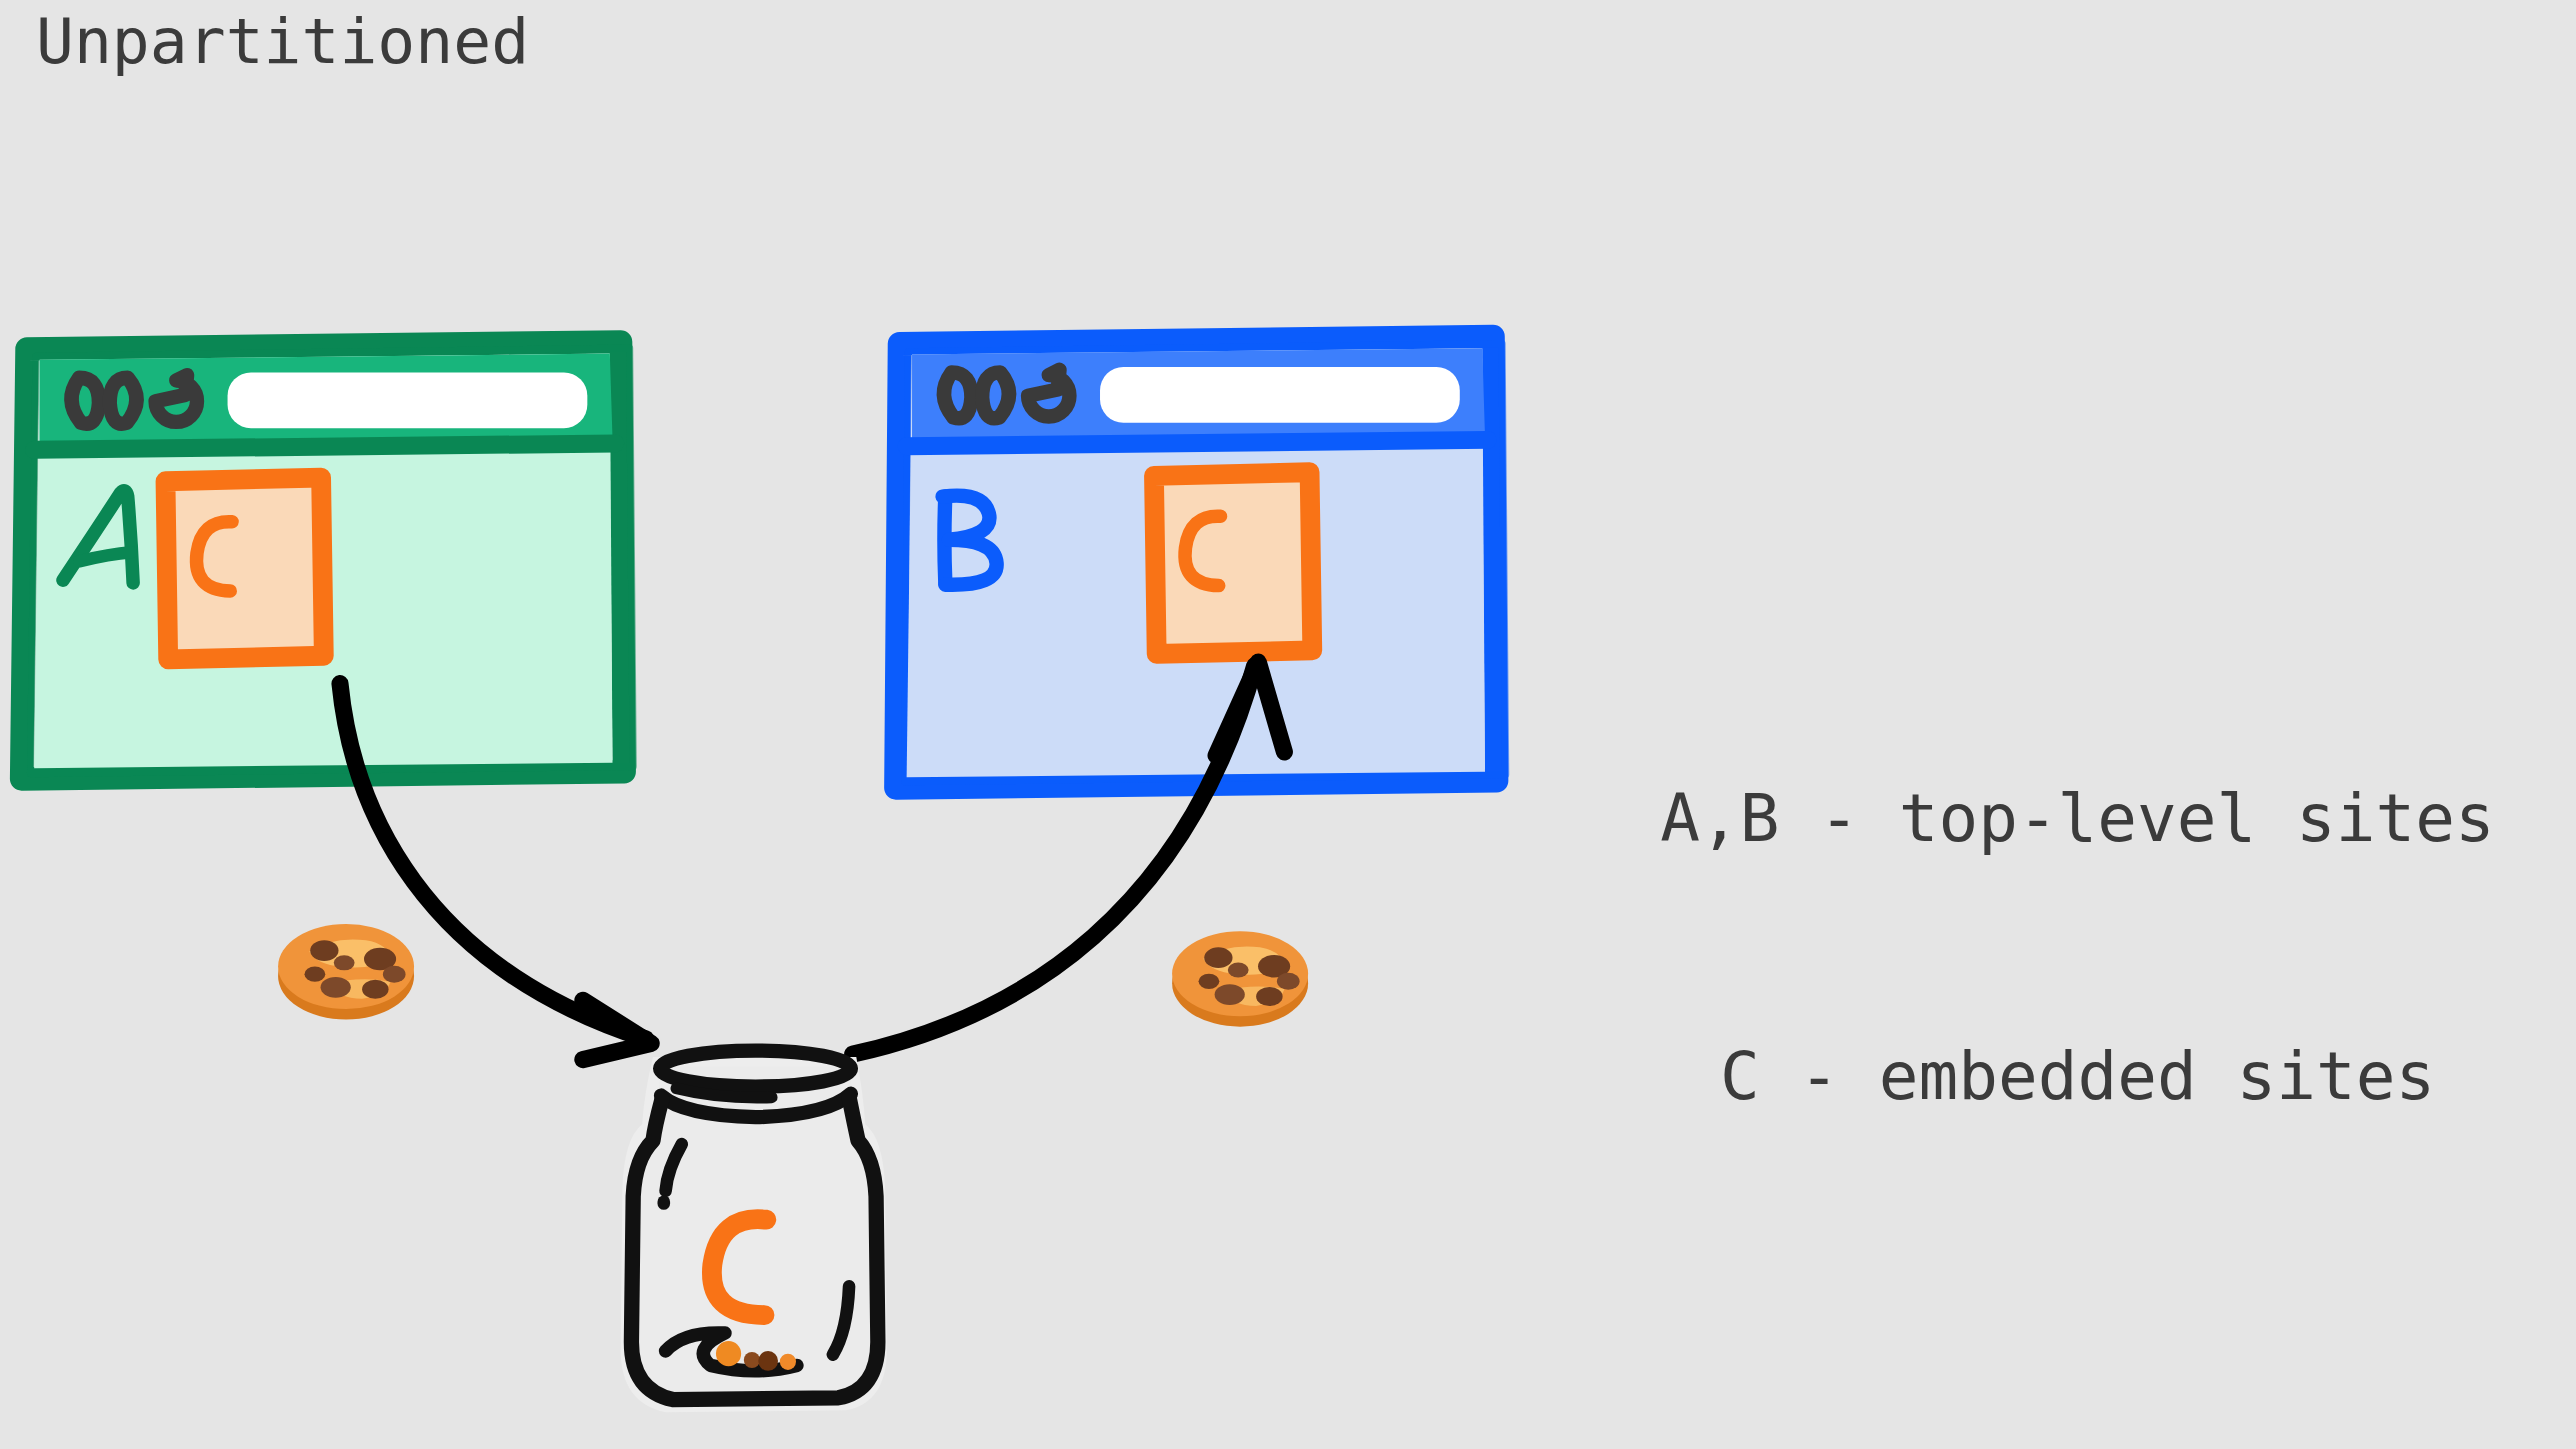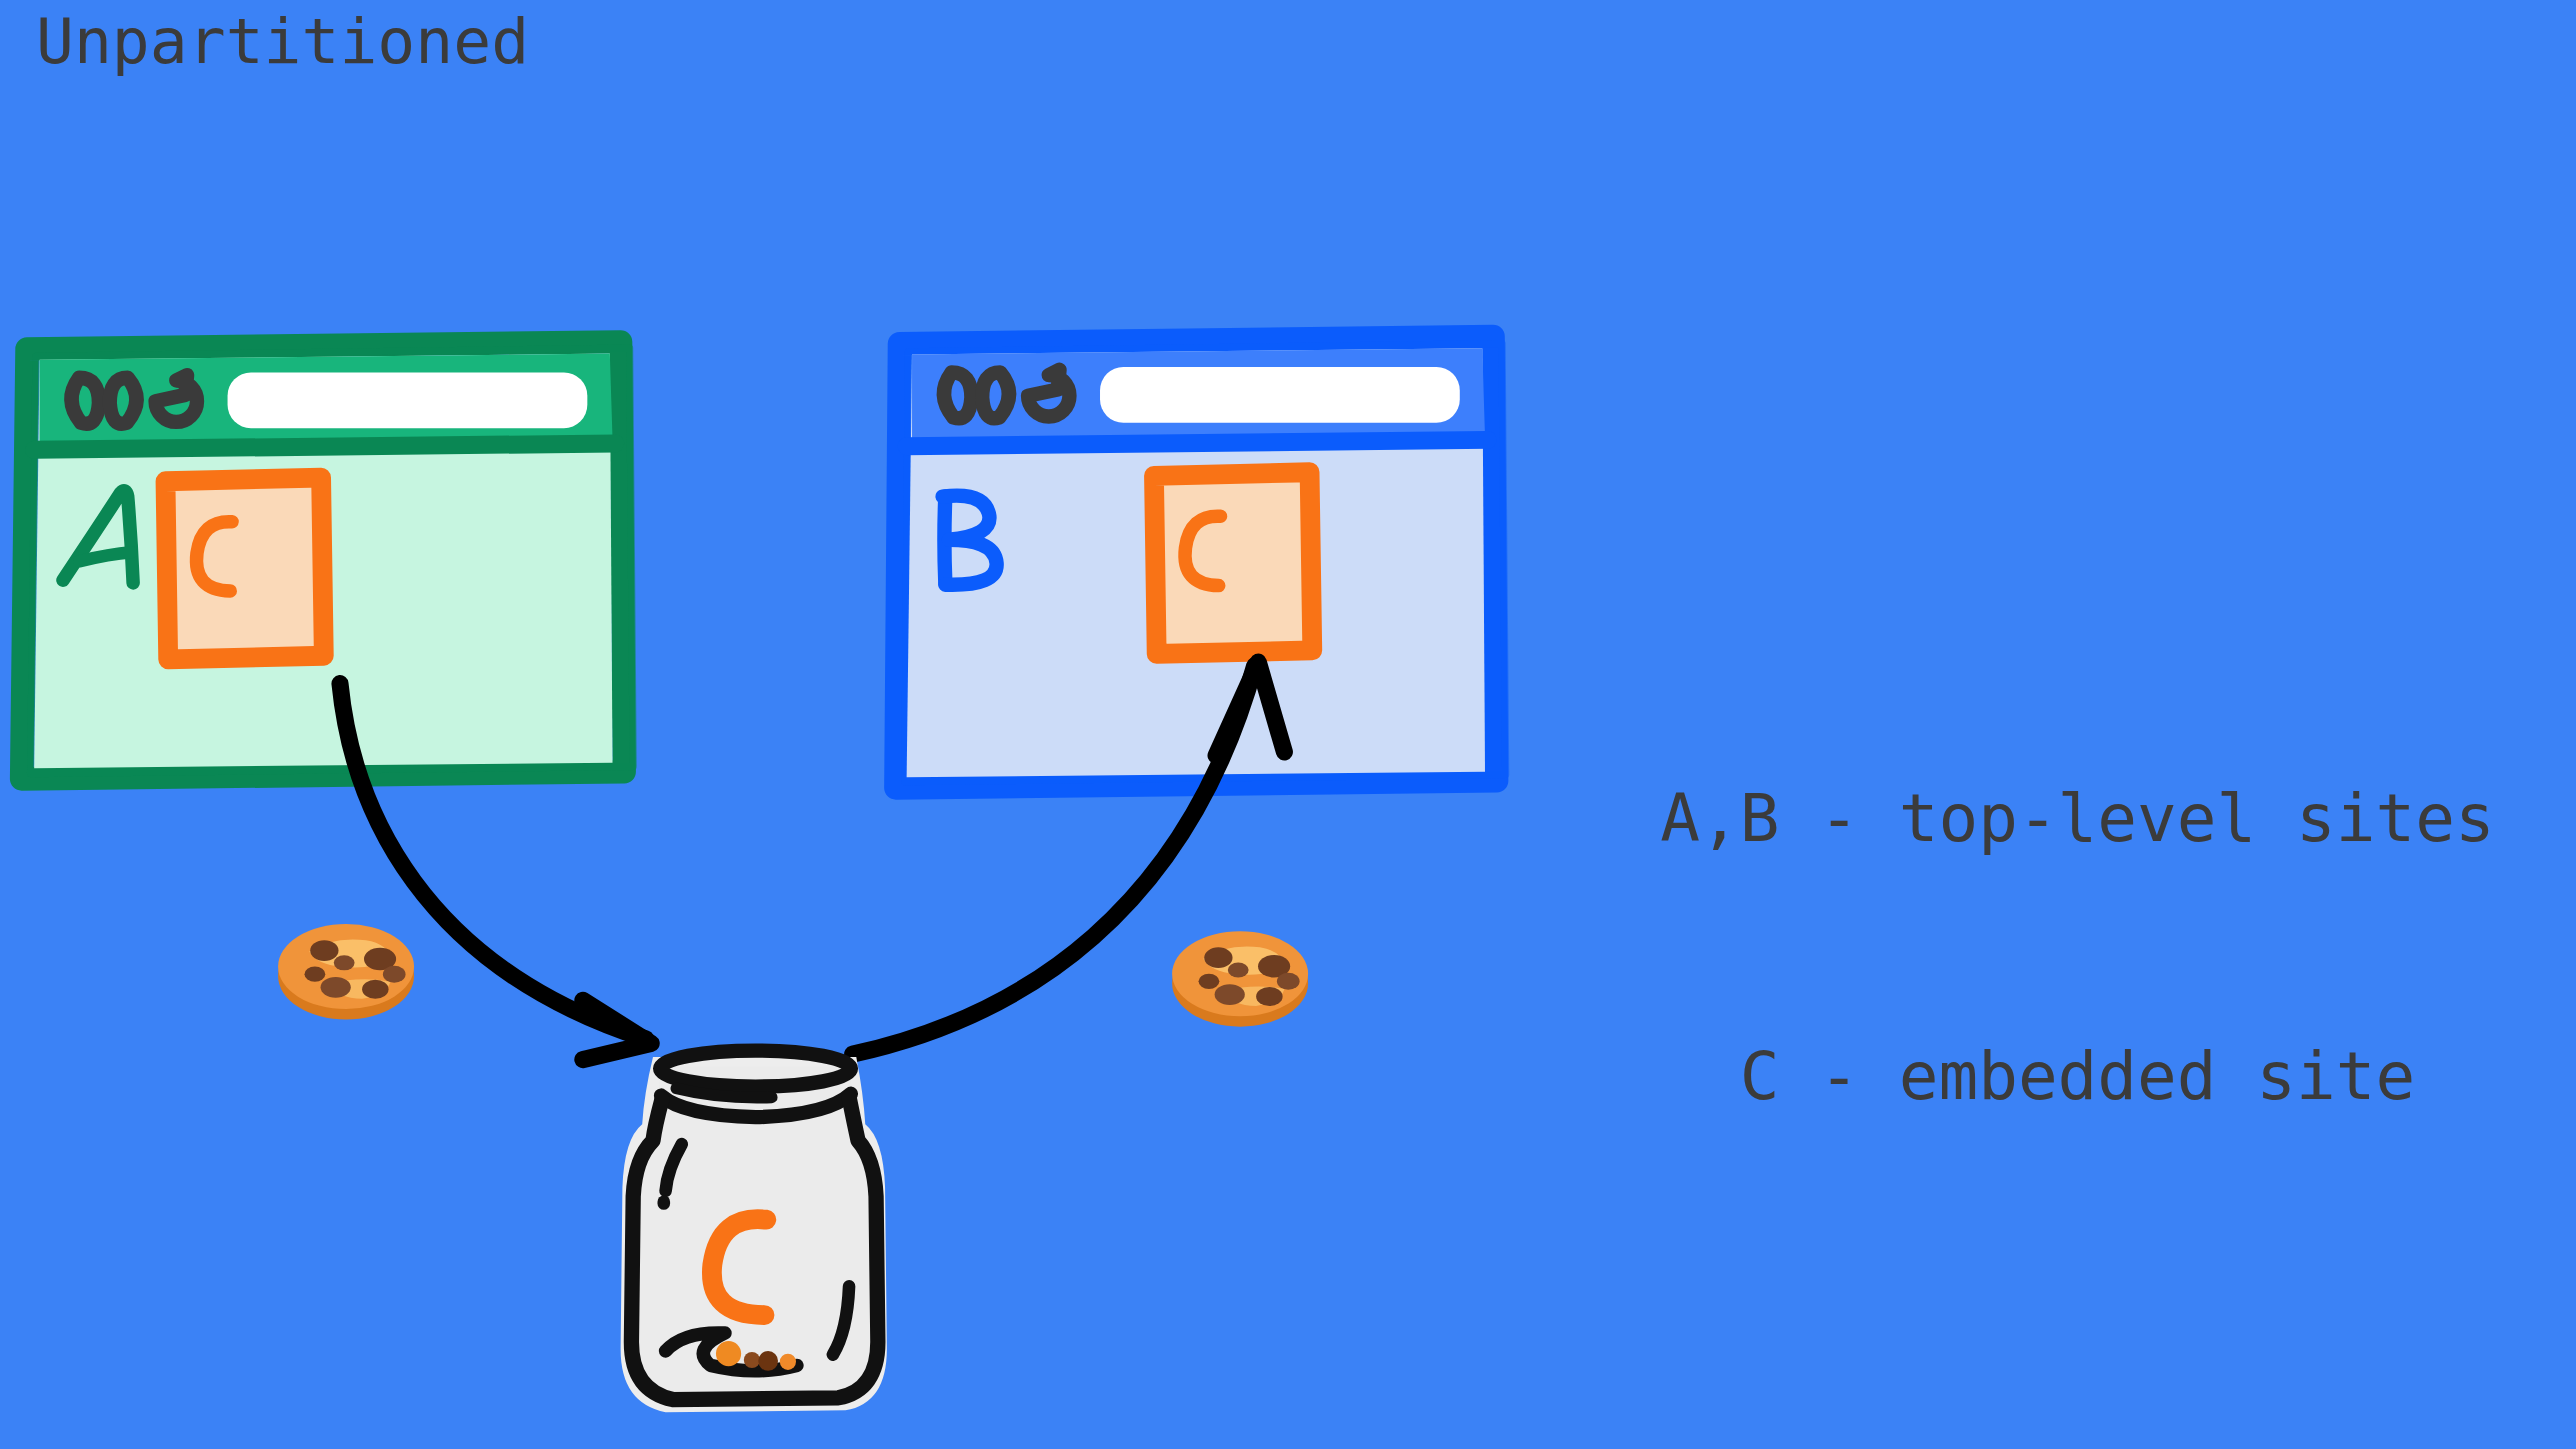--- a/index.html
+++ b/index.html
@@ -8,21 +8,21 @@
     padding: 0;
     background: #ffffff;
   }
   body {
     font-family: "DejaVu Sans Mono", "Liberation Mono", monospace;
   }
   #stage {
     position: relative;
     width: 2576px;
     height: 1450px;
-    background: #3b82f6;
+    background: #e5e5e5;
     overflow: hidden;
   }
   #scene {
     position: absolute;
     inset: 0;
     width: 2576px;
     height: 1450px;
   }
   .ttl {
     position: absolute;
@@ -50,21 +50,21 @@
 </style>
 </head>
 <body>
 
 <div id="stage">
 
   <div class="ttl">Unpartitioned</div>
 
   <div class="legend">
     <div>A,B - top-level sites</div>
-    <div>C - embedded site</div>
+    <div>C - embedded sites</div>
   </div>
 
   <svg id="scene" viewBox="0 0 2864 1612" xmlns="http://www.w3.org/2000/svg">
 
     <g>
 
       <path d="M30,388 L690,380 L694,858 L24,866 Z" fill="none" stroke="#0a8754" stroke-width="26" stroke-linejoin="round" stroke-linecap="round"></path>
       <path d="M40,396 L700,387 L704,852 L34,860 Z" fill="none" stroke="#0a8754" stroke-width="8" stroke-linejoin="round" stroke-linecap="round" opacity="0.55"></path>
 
       <path d="M44,400 L678,393 L681,848 L38,854 Z" fill="#c6f5e0"></path>

